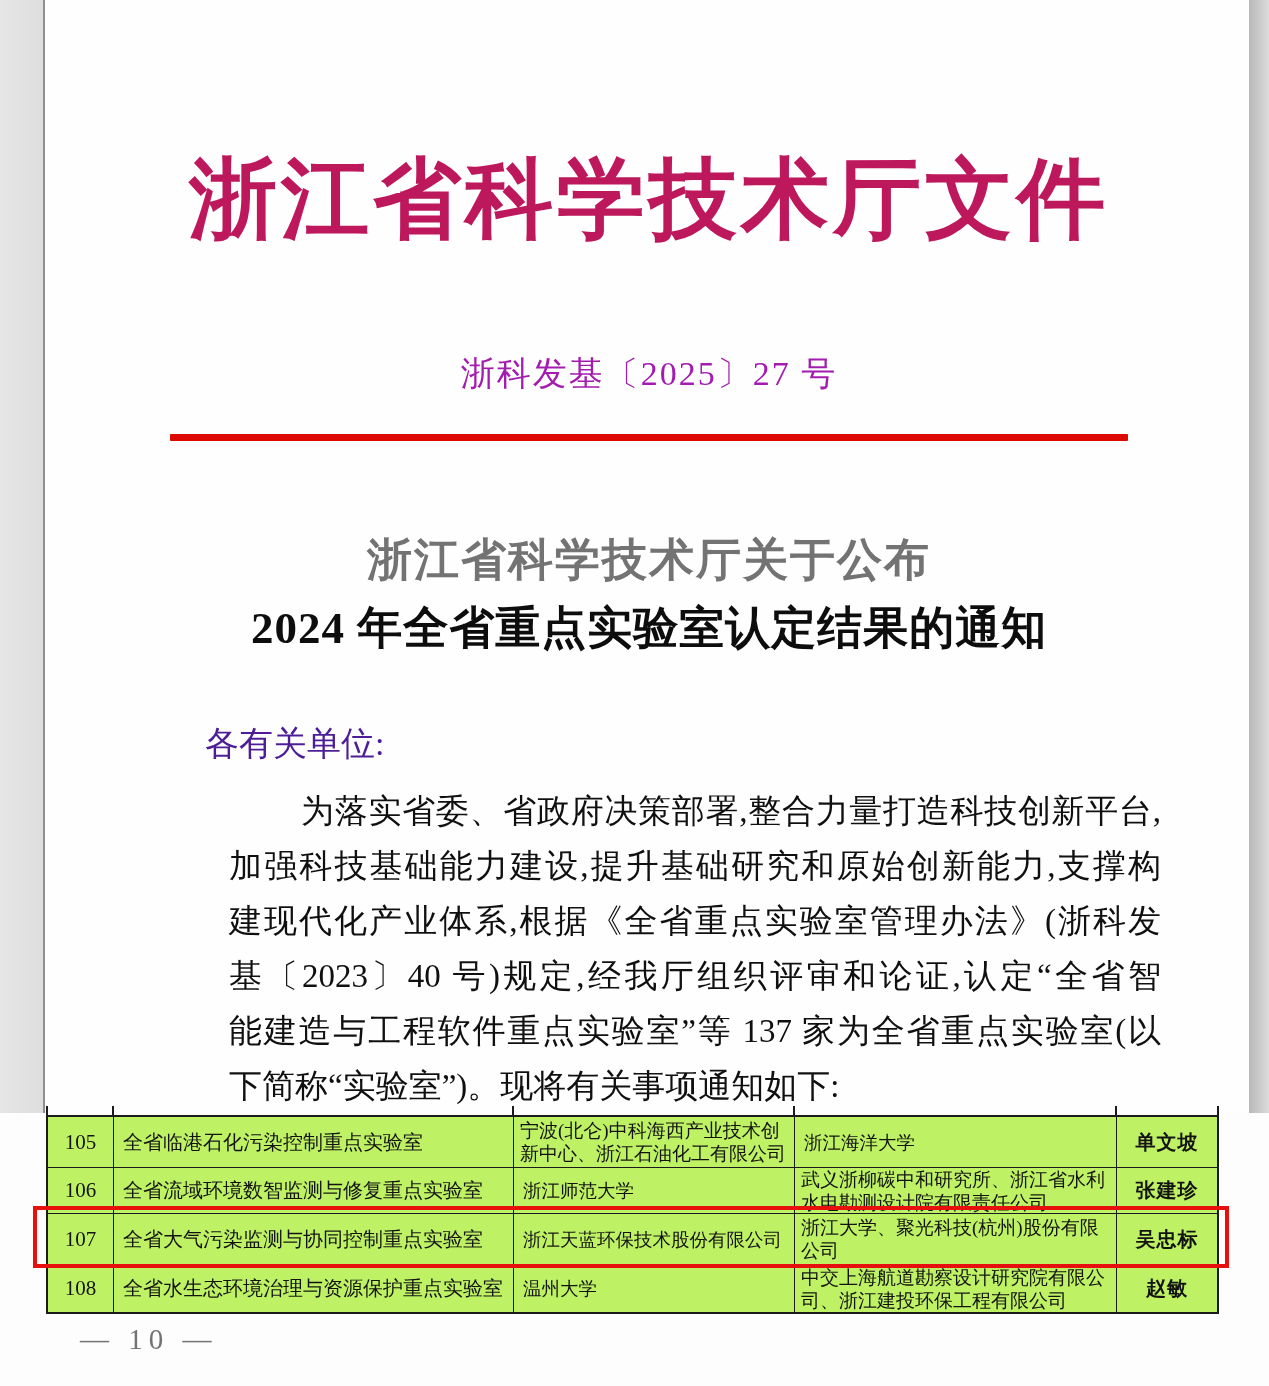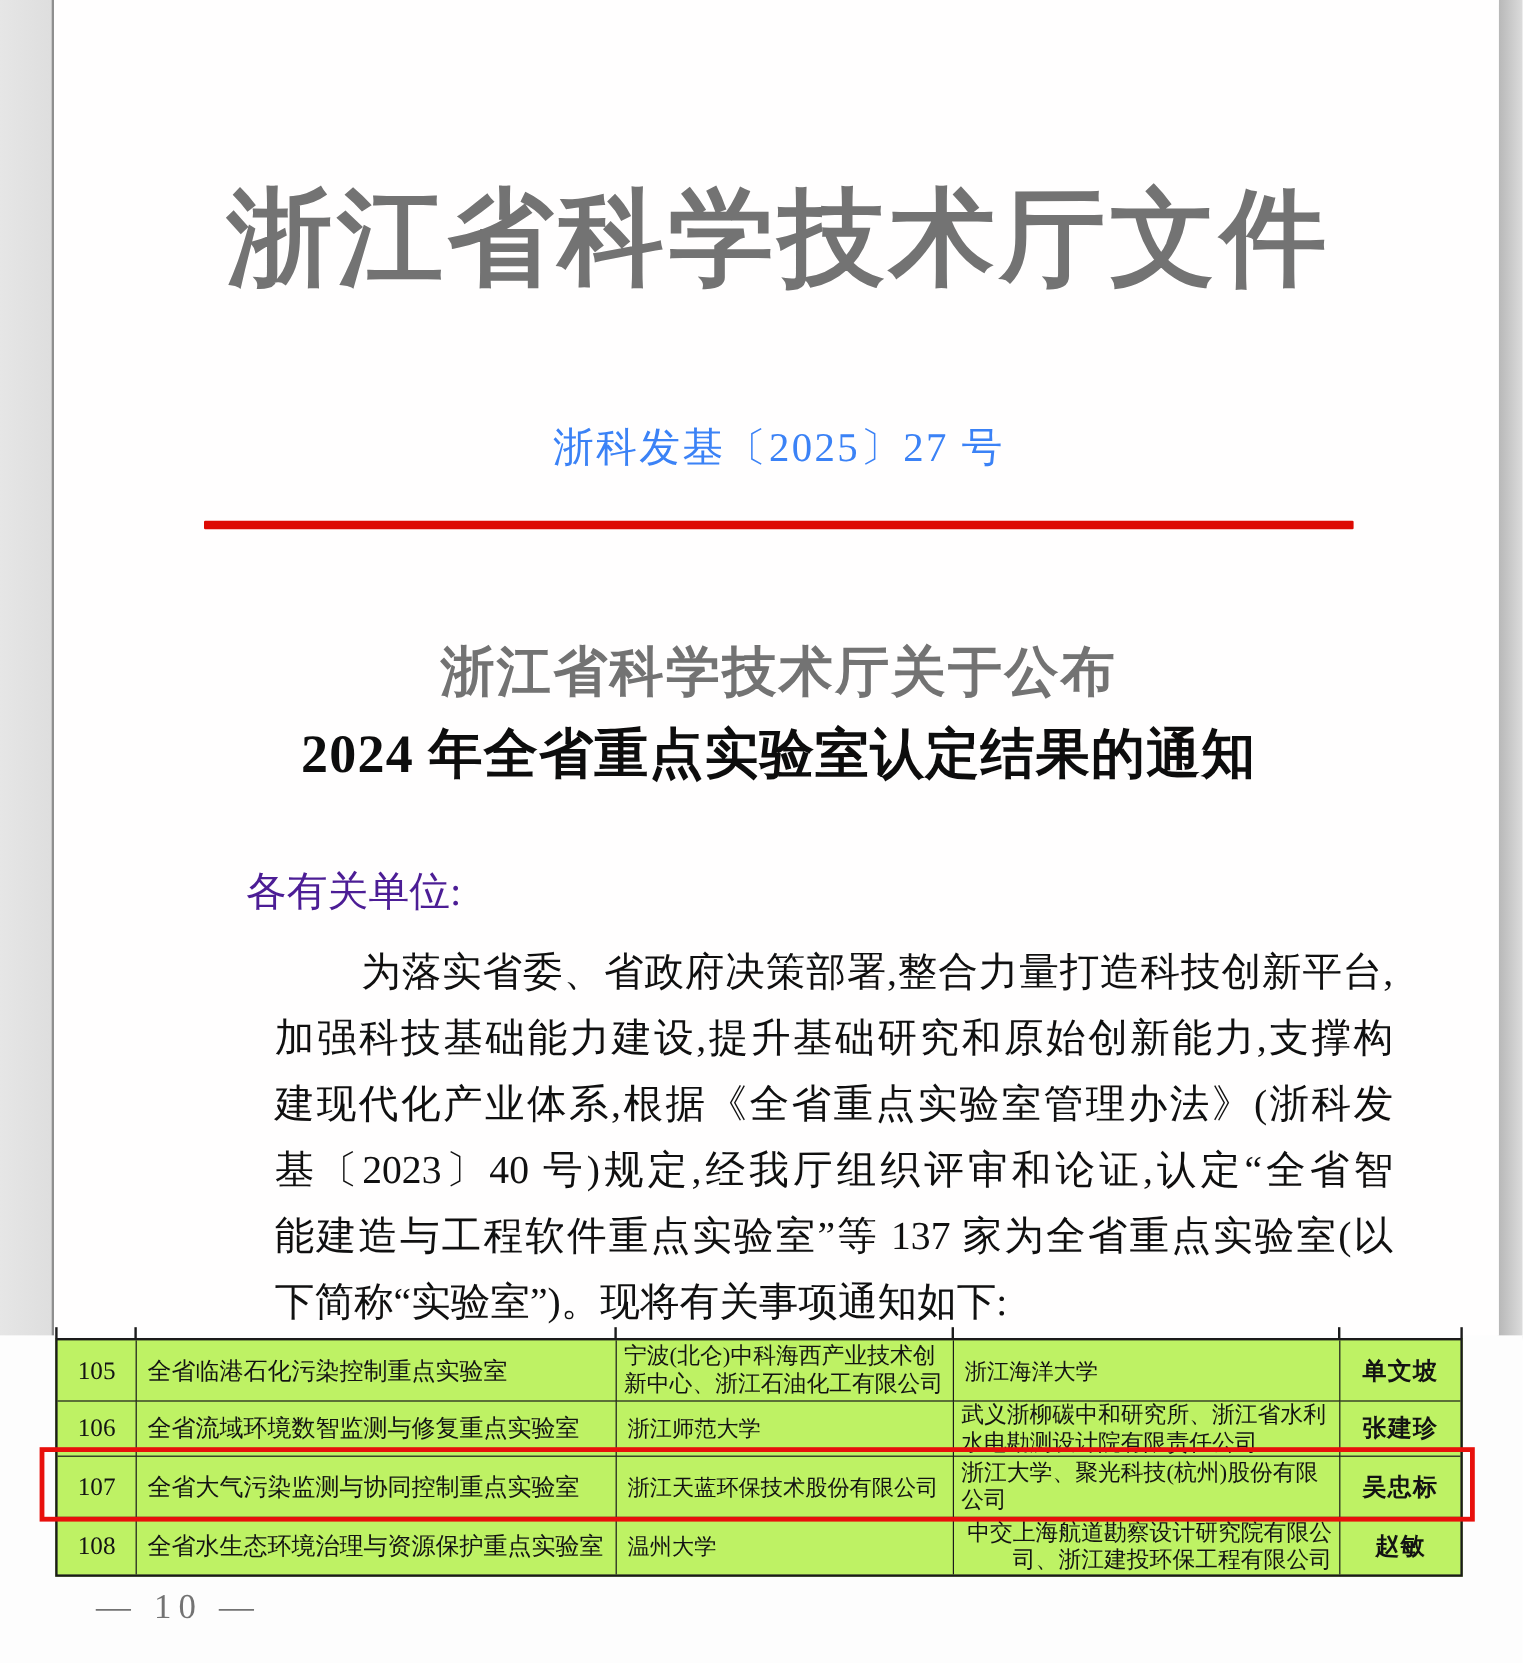--- a/index.html
+++ b/index.html
@@ -20,25 +20,25 @@
     box-shadow:0 3px 3px rgba(0,0,0,.25);
   }
   .page-top{
     position:absolute;left:45px;top:0;width:1204px;height:1113px;background:#fffefe;
   }
   
   .head-block{position:absolute;left:125px;top:0;width:958px;text-align:center;}
   .doc-title{
     position:absolute;left:0;top:146px;width:958px;
     font-size:88px;line-height:108px;font-weight:bold;letter-spacing:4px;
-    color:#737373;white-space:nowrap;
+    color:#be185d;white-space:nowrap;
   }
   .doc-number{
     position:absolute;left:0;top:352px;width:958px;
-    font-size:34px;line-height:44px;letter-spacing:2px;color:#3b82f6;
+    font-size:34px;line-height:44px;letter-spacing:2px;color:#a21caf;
   }
   .red-rule{
     position:absolute;left:0;top:434px;width:958px;height:7px;
     background:#dd0a03;border-radius:1px;
   }
   .notice-1{
     position:absolute;left:0;top:532px;width:958px;
     font-size:45px;line-height:56px;font-weight:bold;letter-spacing:2px;color:#737373;
   }
   .notice-2{
@@ -64,21 +64,21 @@
     position:absolute;left:46px;top:1115px;
     display:grid;grid-template-columns:66px 400px 281px 322px 100px;
     grid-template-rows:51px 46px 51px 47px;
     border:2px solid #1b1b1b;background:#bef264;
   }
   .cell{
     box-sizing:border-box;border-right:1.5px solid #1b1b1b;border-bottom:1.5px solid #1b1b1b;
     display:flex;align-items:center;overflow:hidden;color:#131313;
   }
   .cell:nth-child(5n){border-right:none;}
-  .cell:nth-child(n+16){border-bottom:none;text-align:right;}
+  .cell:nth-child(n+16){border-bottom:none;}
   .c-num{justify-content:center;font-size:21px;}
   .c-lab{padding:0 9px;font-size:20px;white-space:nowrap;letter-spacing:0;}
   .c-host{padding:0 9px;font-size:18.5px;white-space:nowrap;}
   .c-part{padding:0 6px;font-size:19px;line-height:23px;letter-spacing:0;}
   .c-dir{justify-content:center;font-size:20px;letter-spacing:1px;font-weight:bold;}
   .highlight-box{
     position:absolute;left:33px;top:1206px;width:1196px;height:62px;
     border:4px solid #e8100c;box-sizing:border-box;background:transparent;
   }
   .page-number{

